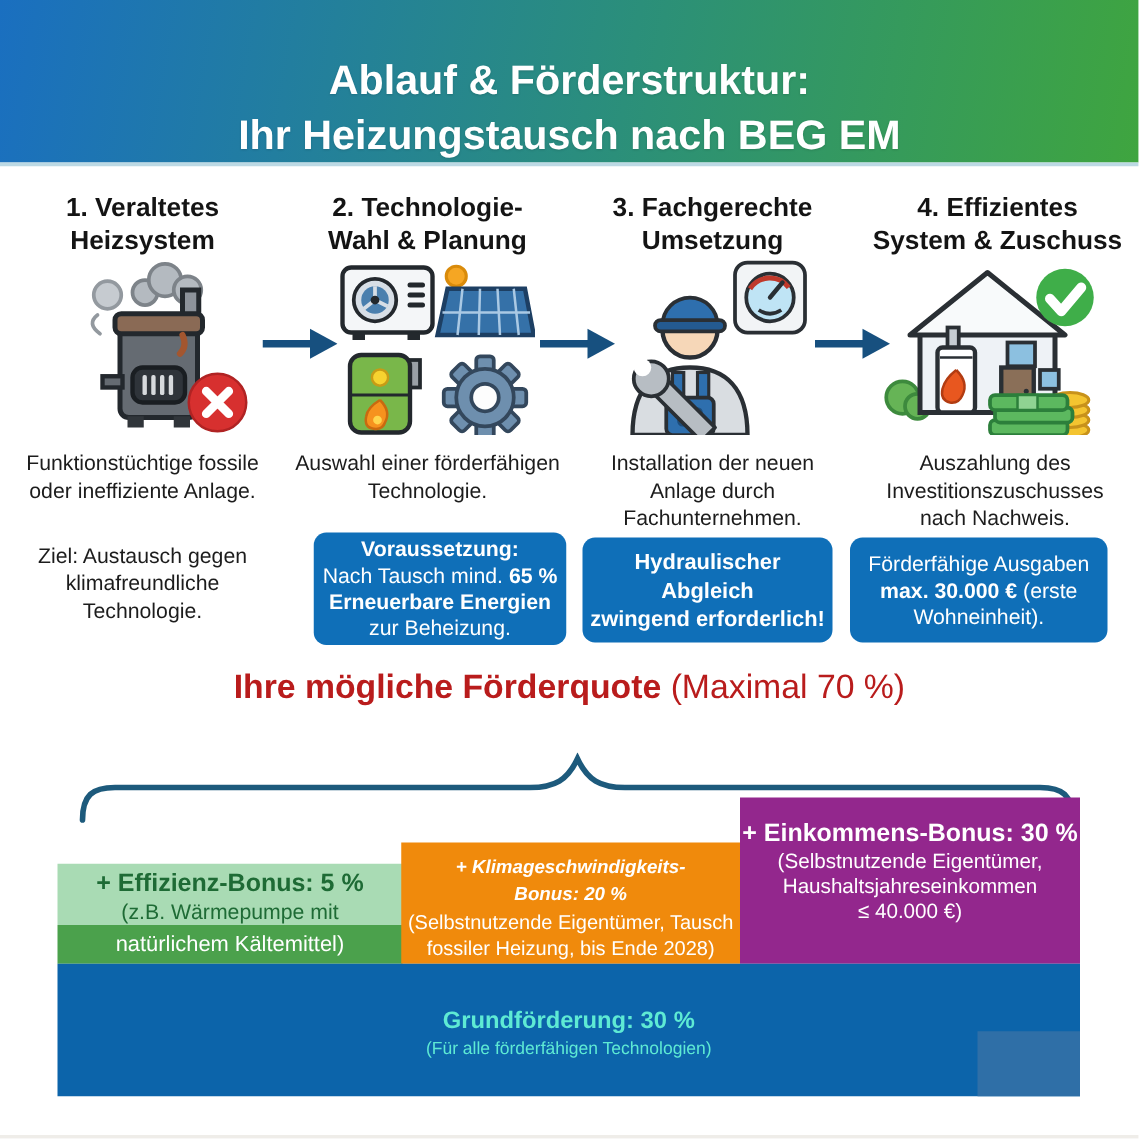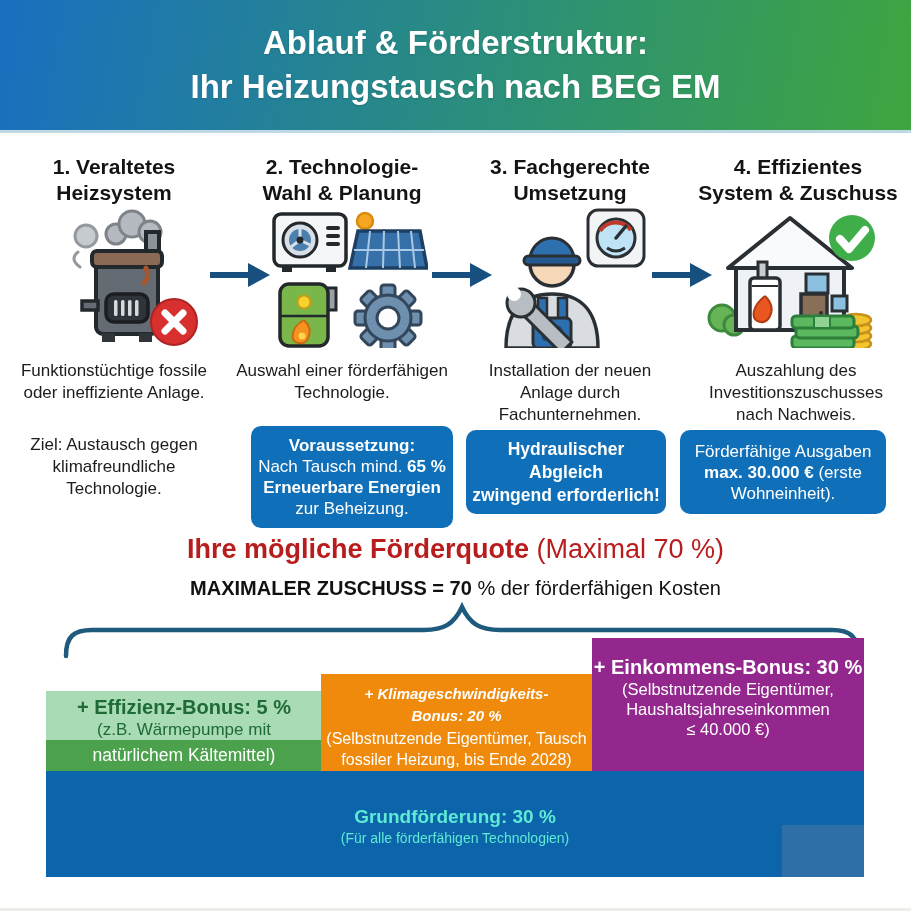--- a/index.html
+++ b/index.html
@@ -3,38 +3,38 @@
 <meta charset="utf-8">
 <style>
   html,body{margin:0;padding:0;background:#fff;}
   .canvas{position:relative;width:911px;height:911px;background:#ffffff;
           font-family:"Liberation Sans",sans-serif;overflow:hidden;}
 
   
   .header{position:absolute;left:0;top:0;width:911px;height:130px;
           background:linear-gradient(100deg,#1a6fc0 0%,#2b8f7a 55%,#3fa53f 100%);
           border-bottom:3px solid #bcd9e4;
-          display:flex;flex-direction:column;justify-content:center;align-items:center;}
+          display:flex;flex-direction:column;justify-content:flex-end;align-items:center;}
   .header .t{color:#fff;font-weight:bold;font-size:33px;line-height:44px;text-align:center;
              text-shadow:0 1px 2px rgba(0,0,0,0.15);}
 
   
   .step-title{position:absolute;top:154px;width:228px;text-align:center;
               font-weight:bold;font-size:21px;line-height:26px;color:#141414;}
   .icon-box{position:absolute;top:206px;}
   .arrow{position:absolute;top:261px;}
   .step-desc{position:absolute;top:360px;width:212px;text-align:center;
              font-size:17px;line-height:22px;color:#1c1c1c;}
   .note{position:absolute;top:434px;width:212px;text-align:center;
         font-size:17px;line-height:22px;color:#1c1c1c;}
   .infobox{position:absolute;background:#0f6fb8;color:#fff;border-radius:10px;
            text-align:center;font-size:17px;line-height:21px;box-sizing:border-box;
            display:flex;flex-direction:column;justify-content:center;padding:6px 4px;}
   .infobox b{font-weight:bold;}
-  #infobox-2{left:251px;top:426px;width:202px;height:102px;}
+  #infobox-2{left:251px;top:426px;width:202px;height:90px;}
   #infobox-3{left:466px;top:430px;width:200px;height:84px;font-size:17.5px;line-height:23px;}
   #infobox-4{left:680px;top:430px;width:206px;height:84px;}
 
   
   .quota-heading{position:absolute;top:534px;left:0;width:911px;text-align:center;
                  font-size:27px;color:#b91c1c;}
   .quota-heading b{font-weight:bold;}
   .quota-sub{position:absolute;top:577px;left:0;width:911px;text-align:center;
              font-size:20px;color:#111;}
   .quota-sub b{font-weight:bold;}
@@ -235,23 +235,20 @@
   </div>
   <div class="infobox" id="infobox-4">
     <div><span>Förderfähige Ausgaben</span></div>
     <div><b>max. 30.000 €</b><span> (erste</span></div>
     <div><span>Wohneinheit).</span></div>
   </div>
 
   <div class="quota-heading">
     <b>Ihre mögliche Förderquote</b><span> (Maximal 70 %)</span>
   </div>
-  <div class="quota-sub">
-    <b>MAXIMALER ZUSCHUSS = 70</b><span> % der förderfähigen Kosten</span>
-  </div>
 
   <div class="brace">
     <svg width="800" height="58" viewBox="0 0 800 58">
       <path d="M4 54 C4 34 12 28 30 28 L362 28 C382 28 392 22 400 5 C408 22 418 28 438 28 L770 28 C788 28 796 34 796 54" fill="none" stroke="#1d5a7c" stroke-width="4.5" stroke-linecap="round"></path>
     </svg>
   </div>
 
   <div class="chart-box" id="box-eff-light">
     <div class="bt">+ Effizienz-Bonus: 5 %</div>
     <div class="bs">(z.B. Wärmepumpe mit</div>

